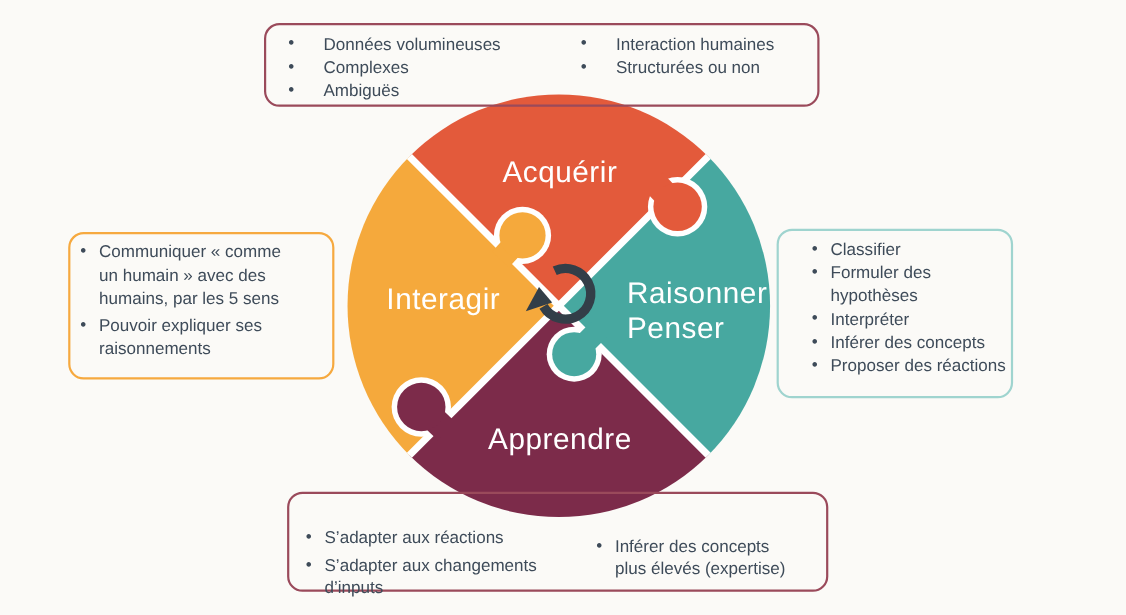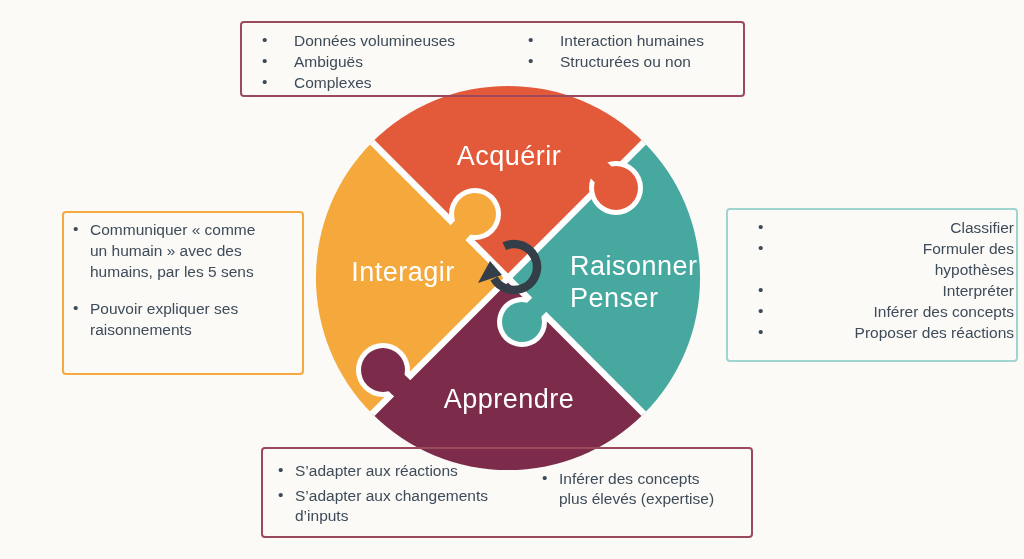--- a/index.html
+++ b/index.html
@@ -5,41 +5,41 @@
   html,body { margin:0; padding:0; }
   .canvas {
     position:relative; width:1024px; height:559px;
     background:#FBFAF7; overflow:hidden;
     font-family:"Liberation Sans", sans-serif;
     color:#3E4B59;
   }
   .canvas svg { position:absolute; left:0; top:0; z-index:1; }
   .box {
     position:absolute; z-index:2; box-sizing:border-box;
-    background:transparent; border:2.5px solid #9A4A5B; border-radius:4px;
+    background:transparent; border:2.5px solid #9A4A5B; border-radius:14px;
   }
   .box ul { list-style:none; margin:0; padding:0; }
   .box li {
     position:relative; white-space:pre-line;
     font-size:15.5px; line-height:21px; padding-left:17px;
   }
   .box li::before {
     content:"•"; position:absolute; left:0; top:-1px; color:#3E4B59;
   }
   
   .box-top { left:240px; top:21px; width:505px; height:76px; display:flex; padding:7px 0 0 20px; }
   .box-top .col1 { width:266px; }
   .box-top li { padding-left:32px; }
   
-  .box-left { left:62px; top:211px; width:242px; height:164px; border-color:#F6A93F; padding:6px 4px 0 9px; }
-  .box-left li + li { margin-top:16px; }
+  .box-left { left:62px; top:211px; width:242px; height:134px; border-color:#F6A93F; padding:6px 4px 0 9px; }
+  .box-left li + li { margin-top:4px; }
   
-  .box-right { left:726px; top:208px; width:292px; height:154px; border-color:#9FD4CF; padding:7px 2px 0 30px;text-align:right; }
+  .box-right { left:706px; top:208px; width:215px; height:154px; border-color:#9FD4CF; padding:7px 2px 0 30px; }
   
-  .box-bottom { left:261px; top:447px; width:492px; height:91px; display:flex; padding:12px 0 0 15px; }
+  .box-bottom { left:261px; top:447px; width:492px; height:91px; display:flex; padding:31px 0 0 15px; }
   .box-bottom .col1 { width:264px; }
   .box-bottom .col2 { padding-top:8px; }
   .box-bottom li { line-height:20px; }
   .box-bottom .col1 li + li { margin-top:5px; }
   
   .q-label {
     font-family:"Liberation Sans", sans-serif;
     font-size:27px; fill:#FFFFFF; letter-spacing:0.5px;
   }
 </style>
@@ -90,22 +90,22 @@
 
     <g>
       <path d="M 504.3 246.2 A 23 23 0 1 1 494.1 278.5" fill="none" stroke-width="8.5" stroke="#333E48"></path>
       <path d="M 490 261 L 502 275 L 478 283 Z" fill="#333E48"></path>
     </g>
   </svg>
 
   <div class="box box-top">
     <ul class="col1">
       <li>Données volumineuses</li>
+      <li>Complexes</li>
       <li>Ambiguës</li>
-      <li>Complexes</li>
     </ul>
     <ul class="col2">
       <li>Interaction humaines</li>
       <li>Structurées ou non</li>
     </ul>
   </div>
 
   <div class="box box-left">
     <ul>
       <li>Communiquer « comme

